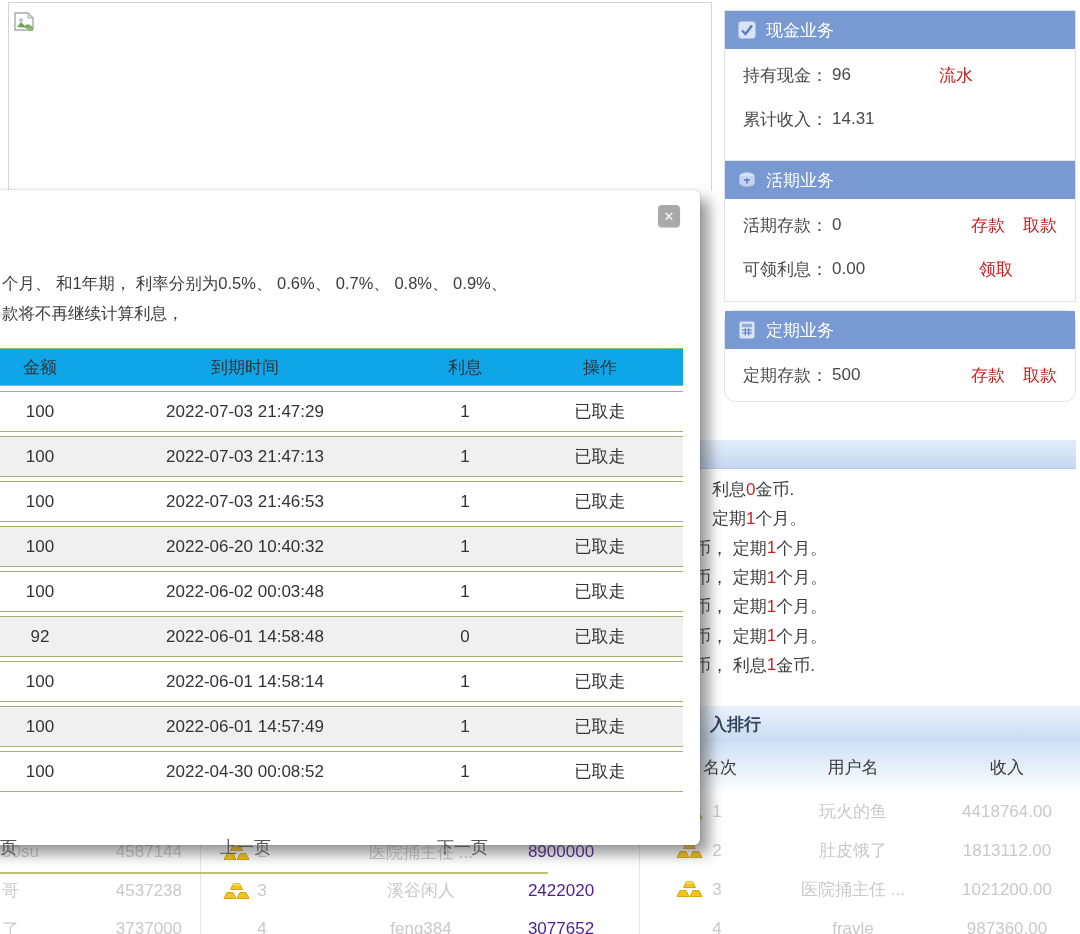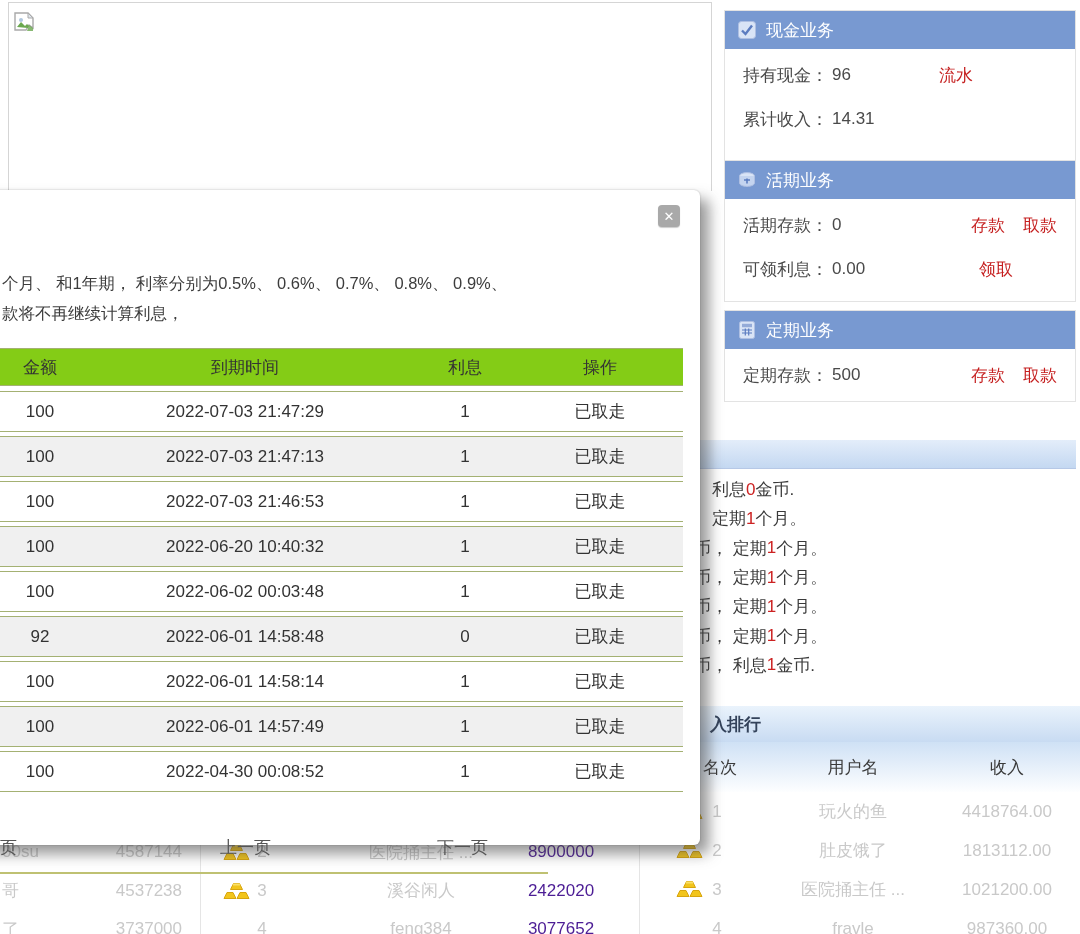--- a/index.html
+++ b/index.html
@@ -90,21 +90,21 @@
   #modal-close{position:absolute;right:20px;top:15px;width:22px;height:22px;
     background:#a9a9a9;border-radius:4px;color:#fff;font-size:13px;font-weight:bold;
     display:flex;align-items:center;justify-content:center;cursor:pointer;
     box-shadow:0 1px 1px rgba(0,0,0,.2);}
   #modal-intro{position:absolute;left:42px;top:78px;width:660px;
     font-size:16.5px;line-height:30px;color:#3c3c3c;}
   #modal-table{position:absolute;left:40px;top:158px;width:683px;}
   .m-row{display:flex;align-items:center;height:39px;
     border-top:1px solid #a4b173;border-bottom:1px solid #a4b173;
     margin-bottom:4px;font-size:17px;color:#333;background:#fff;}
-  .m-row.head{height:36px;background:#84cc16;margin-bottom:5px;color:#333;}
+  .m-row.head{height:36px;background:#0ea5e9;margin-bottom:5px;color:#333;}
   .m-row.alt{background:#f0f0f0;}
   .c1{width:80px;text-align:center;}
   .c2{width:330px;text-align:center;}
   .c3{width:110px;text-align:center;}
   .c4{width:160px;text-align:center;}
   #m-pagination{position:absolute;left:40px;top:636px;width:683px;height:42px;}
   .pg{position:absolute;top:0;height:42px;display:flex;align-items:center;
     font-size:17px;color:#555;cursor:pointer;}
   .pg-first{left:0;}
   .pg-prev{left:220px;}
@@ -168,21 +168,21 @@
       <div class="biz-row">
         <span class="lbl">可领利息：</span>
         <span class="val">0.00</span>
         <div class="plinks lk-mid">
           <a class="plink">领取</a>
         </div>
       </div>
     </div>
 </div>
 
-<div class="biz-panel abs" style="top:310px;height:92px;">
+<div class="biz-panel abs" style="top:310px;height:92px;border-radius:11px;">
   <div class="biz-head">
     <svg class="hicon" viewBox="0 0 20 20">
       <rect x="2.5" y="1.5" width="15" height="17" rx="2" fill="#d9e4f6" stroke="#aebfe2"></rect>
       <rect x="5" y="3.8" width="10" height="3.4" fill="#5b7cc0" opacity=".55"></rect>
       <path d="M5 10 h10 M5 13 h10 M8.3 8.5 v7 M11.7 8.5 v7" stroke="#5b7cc0" stroke-width="1.2" fill="none"></path>
     </svg>
     <span>定期业务</span>
   </div>
   <div class="biz-body">
       <div class="biz-row">

